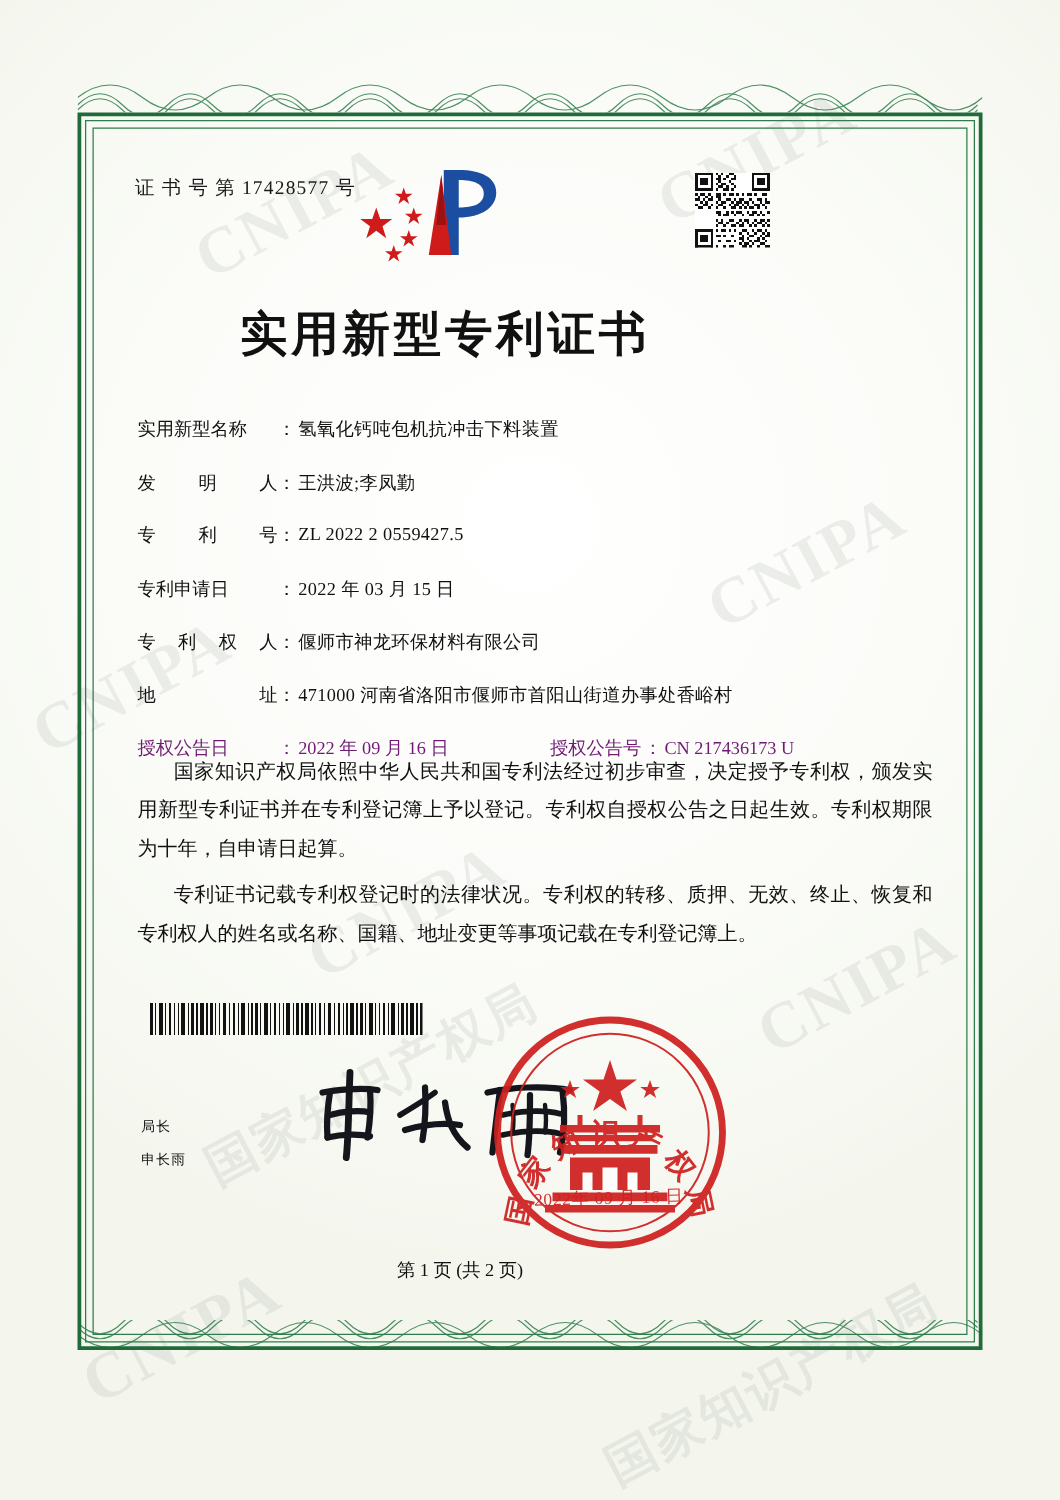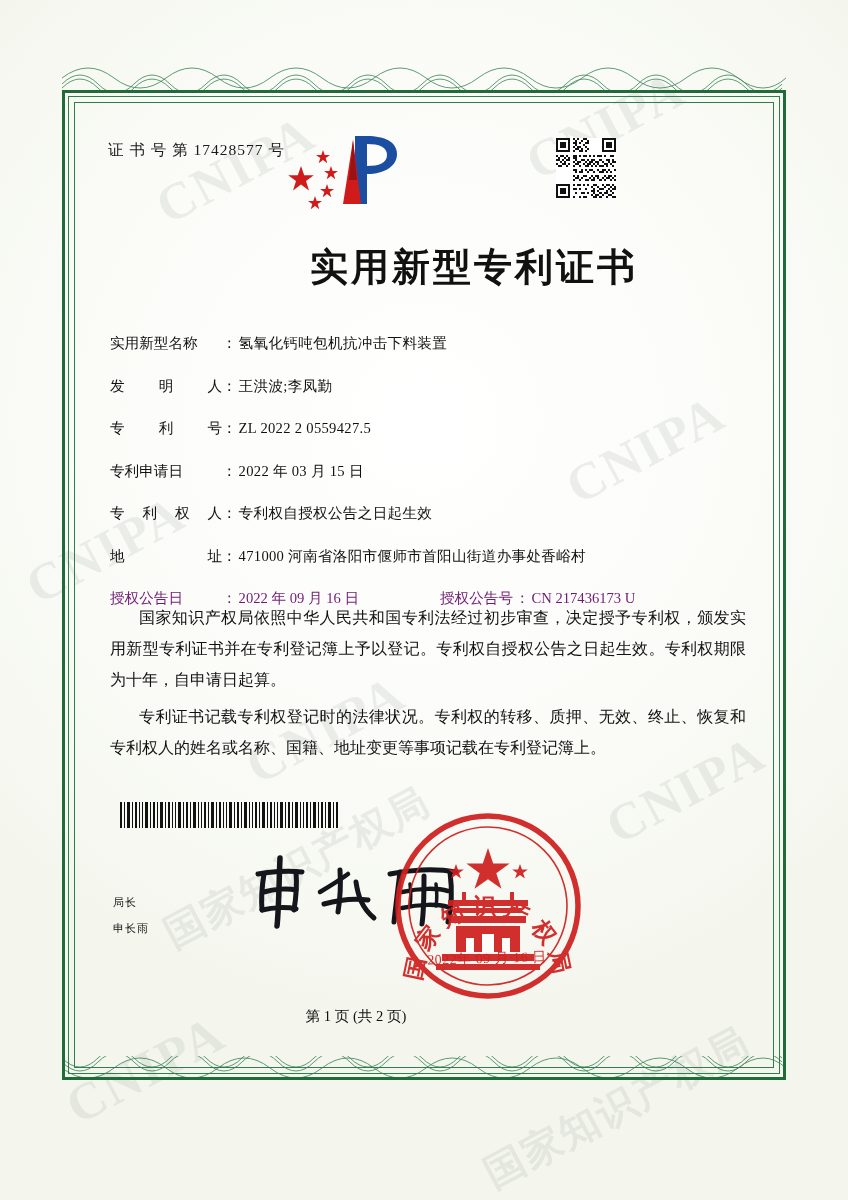--- a/index.html
+++ b/index.html
@@ -115,21 +115,21 @@
     top: 36px;
     width: 60px;
     height: 60px;
   }
 
   .title {
     position: absolute;
     top: 140px;
     left: 0;
     width: 100%;
-    text-align: right;
+    text-align: center;
     font-size: 38px;
     font-weight: bold;
     letter-spacing: 3px;
     color: #111;
     font-family: "Liberation Serif", "DejaVu Serif", serif;
   }
 
   .fields {
     position: absolute;
     left: 36px;
@@ -248,20 +248,21 @@
   }
 
   .page-num {
     position: absolute;
     left: 0;
     top: 905px;
     width: 100%;
     text-align: center;
     font-size: 14.6px;
     color: #111;
+    padding-left: 12px;
   }
 
   .footer-note {
     position: absolute;
     left: 0;
     top: 1142px;
     width: 848px;
     text-align: center;
     font-size: 15px;
     color: #111;
@@ -542,21 +543,21 @@
           <div class="f-value">2022 年 03 月 15 日</div>
         </div>
         <div class="field-row">
           <div class="f-label spread">
             <span>专</span>
             <span>利</span>
             <span>权</span>
             <span>人</span>
           </div>
           <div class="f-colon">：</div>
-          <div class="f-value">专利权自授权公告之日起生效</div>
+          <div class="f-value">偃师市神龙环保材料有限公司</div>
         </div>
         <div class="field-row">
           <div class="f-label spread">
             <span>地</span>
             <span>址</span>
           </div>
           <div class="f-colon">：</div>
           <div class="f-value">471000 河南省洛阳市偃师市首阳山街道办事处香峪村</div>
         </div>
         <div class="inline-pair">

